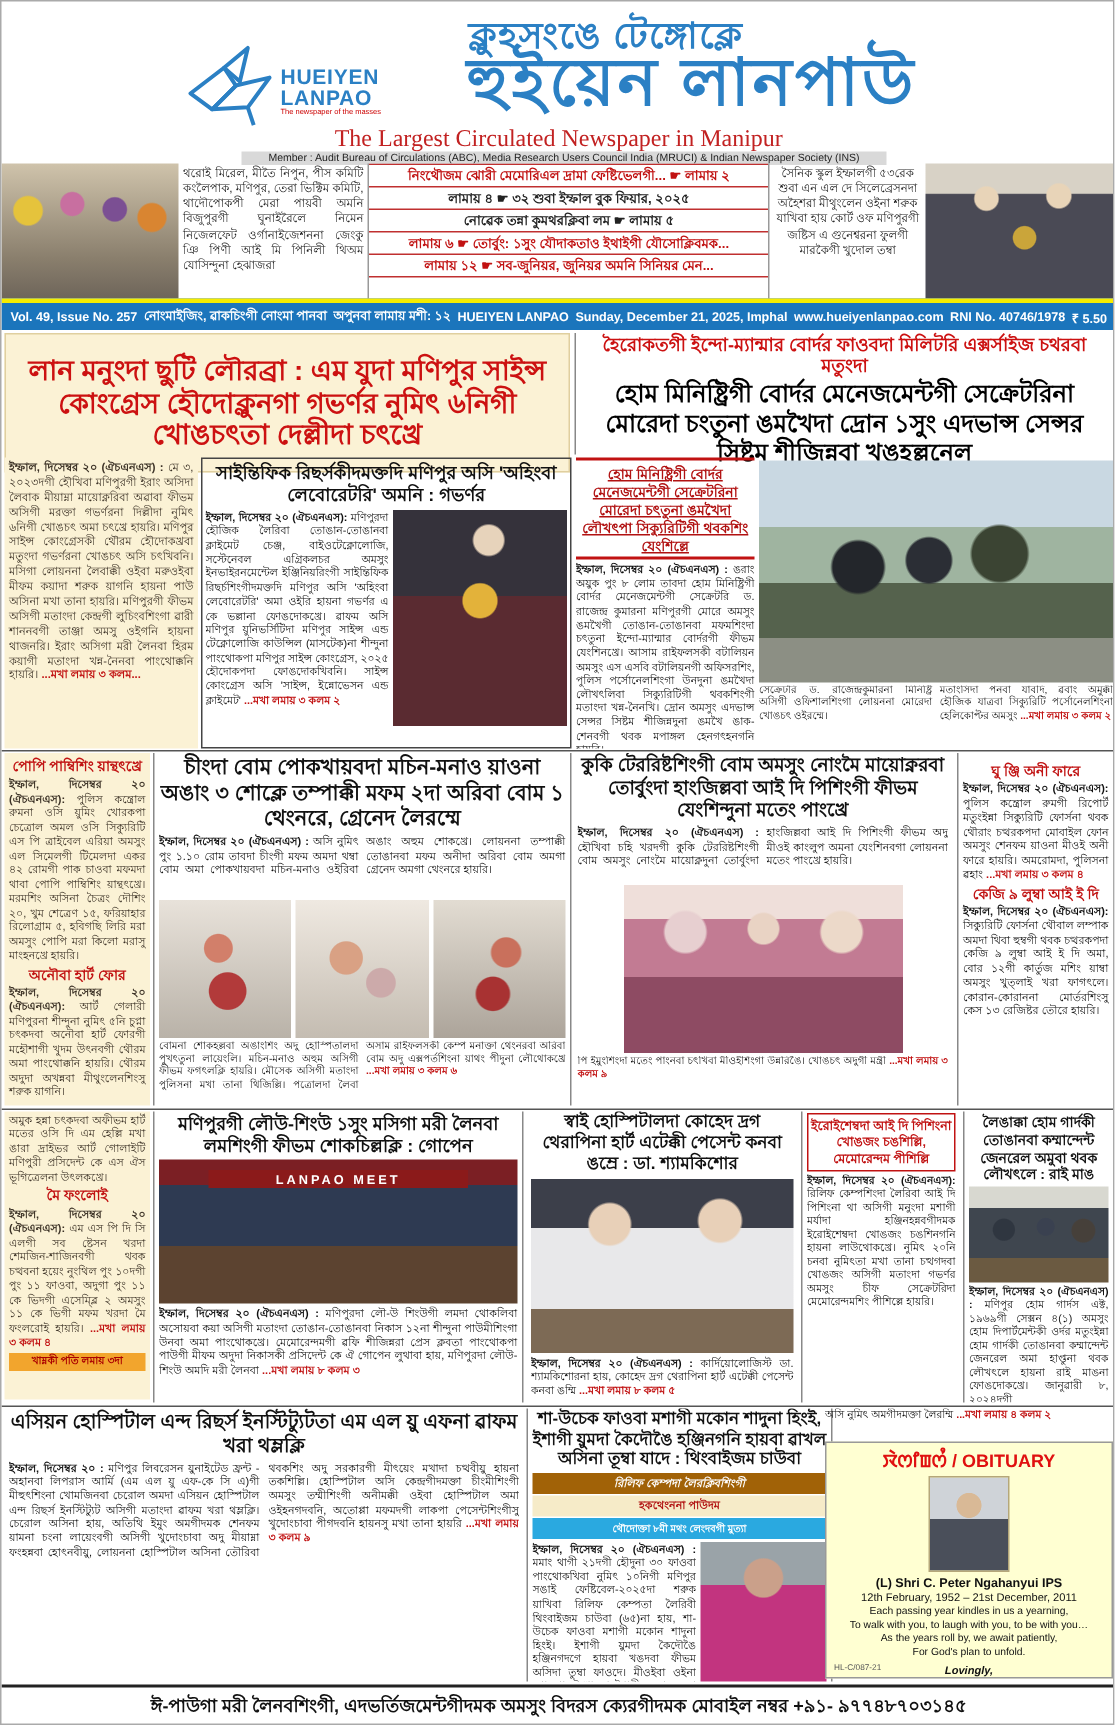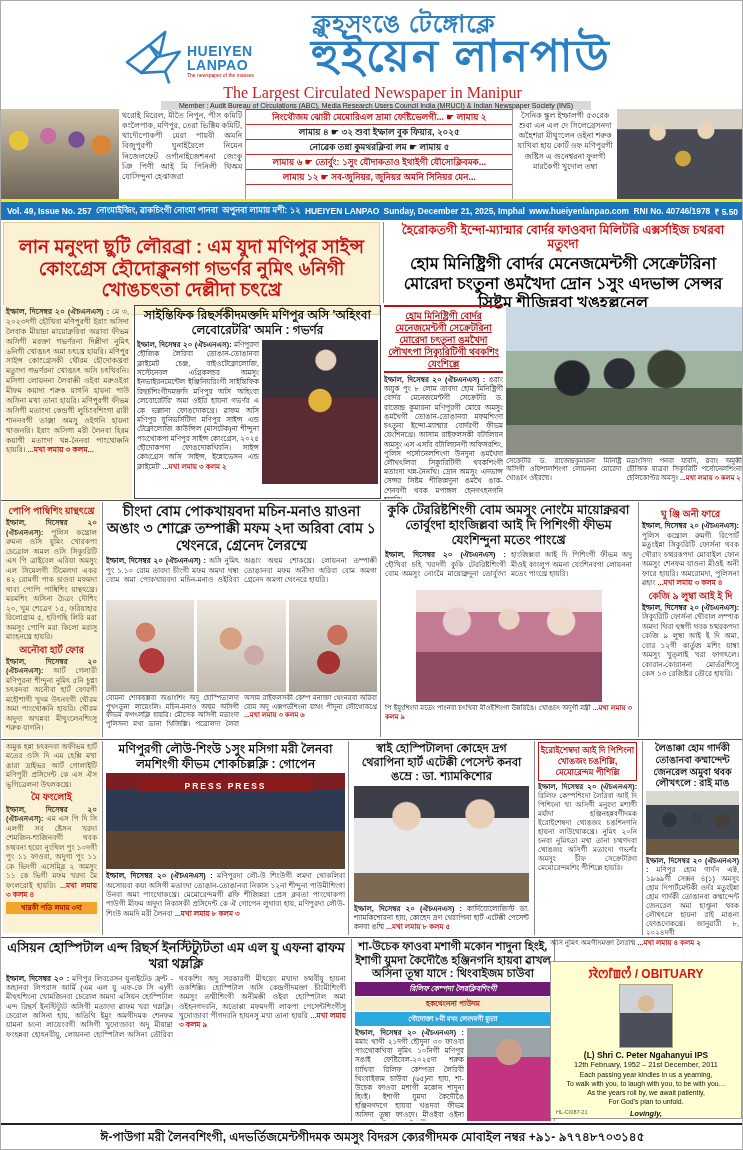--- a/index.html
+++ b/index.html
@@ -101,21 +101,21 @@
   .hg-photo{height:64px;margin-top:2px;}
   .hg-body{font-size:7.1px;line-height:1.27;margin-top:2px;height:78px;overflow:hidden;}
   
   .mlu{left:2px;top:938px;width:346px;height:182px;padding:1px 3px;overflow:hidden;}
   .mlu-h{font-size:13px;font-weight:bold;text-align:center;line-height:1.22;}
   .mlu-body{font-size:7.3px;line-height:1.28;column-count:2;column-gap:6px;height:142px;overflow:hidden;margin-top:2px;}
   .relief{left:350px;top:938px;width:204px;height:182px;border-left:1px solid #888;border-right:1px solid #888;
           padding:1px 3px;overflow:hidden;}
   .relief-h{font-size:11.2px;font-weight:bold;text-align:center;line-height:1.22;}
   .bar{font-size:7.4px;font-weight:bold;text-align:center;padding:1px 0;margin-top:1px;}
-  .bar1{background:#701a75;color:#fff;font-style:italic;}
+  .bar1{background:#a16207;color:#fff;font-style:italic;}
   .bar2{background:#f6ebc8;color:#b11111;}
   .bar3{background:#2aa9e0;color:#fff;font-size:6.6px;}
   .relief-flex{display:flex;gap:3px;margin-top:2px;}
   .relief-body{flex:1;font-size:7.2px;line-height:1.27;height:120px;overflow:hidden;}
   .relief-photo{width:84px;height:120px;}
   .tailtext{left:549px;top:938px;width:192px;height:20px;font-size:7.1px;line-height:1.3;overflow:hidden;}
   .obit{left:549px;top:960px;width:192px;height:158px;background:#ffffd2;border:1px solid #999;
         padding:3px 4px;text-align:center;overflow:hidden;}
   .obit-title{color:#e01010;font-weight:bold;font-size:12px;}
   .obit-photo{width:52px;height:62px;margin:2px auto;border:1px solid #b5a77a;}
@@ -312,21 +312,21 @@
     <div class="jt">অমুক হন্না চৎকদবা অফীভম হার্ট মতের ওসি দি এম হেল্লি মখা ঙারা দ্রাইভর আর্ট গোলাইটি মণিপুরী প্রসিদেন্ট কে এস ঐস ভূগিত্রেলনা উৎলকখ্রে।</div>
     <div class="brief-t">মৈ ফংলোই</div>
     <div class="jt"><span class="dl">ইম্ফাল, দিসেম্বর ২০ (ঐচএনএস): </span><span>এম এস পি দি সি এলগী সব ষ্টেসন খরদা শেমজিন-শাজিনবগী থবক চত্থবনা হয়েং নুংথিল পুং ১০দগী পুং ১১ ফাওবা, অদুগা পুং ১১ কে ভিদগী এসেম্ব্লি ২ অমসুং ১১ কে ভিগী মফম খরদা মৈ ফংলরোই হায়রি।</span>
     <span class="more">...মখা লমায় ৩ কলম ৪</span></div>
     <div class="strip">খাম্নকী পতি লমায় ৩দা</div>
   </div>
 
   <div class="abs pm">
     <div class="pm-h">মণিপুরগী লৌউ-শিংউ ১সুং মসিগা মরী লৈনবা লমশিংগী ফীভম শোকচিল্লক্লি : গোপেন</div>
     <div class="pm-photo ph ph-pm">
-      <div class="pm-banner">PRESS PRESS</div>
+      <div class="pm-banner">LANPAO MEET</div>
     </div>
     <div class="pm-body jt">
       <span class="dl">ইম্ফাল, দিসেম্বর ২০ (ঐচএনএস) : </span><span>মণিপুরদা লৌ-উ শিংউগী লমদা থোকলিবা অসোয়বা কয়া অসিগী মতাংদা তোঙান-তোঙানবা নিকাস ১২না শীন্দুনা পাউমীশিংগা উনবা অমা পাংথোকখ্রে। মেমোরেন্দমগী ৱফি শীজিন্নরা প্রেস ক্লবতা পাংথোকপা পাউগী মীফম অদুদা নিকাসকী প্রসিদেন্ট কে ঐ গোপেন লুথাবা হায়, মণিপুরদা লৌউ-শিংউ অমদি মরী লৈনবা </span>
       <span class="more">...মখা লমায় ৮ কলম ৩</span>
     </div>
   </div>
 
   <div class="abs hos">
     <div class="hos-h">স্বাই হোস্পিটালদা কোহেদ দ্রগ থেরাপিনা হার্ট এটেক্কী পেসেন্ট কনবা ঙম্রে : ডা. শ্যামকিশোর</div>
     <div class="hos-photo ph ph-doc"></div>

